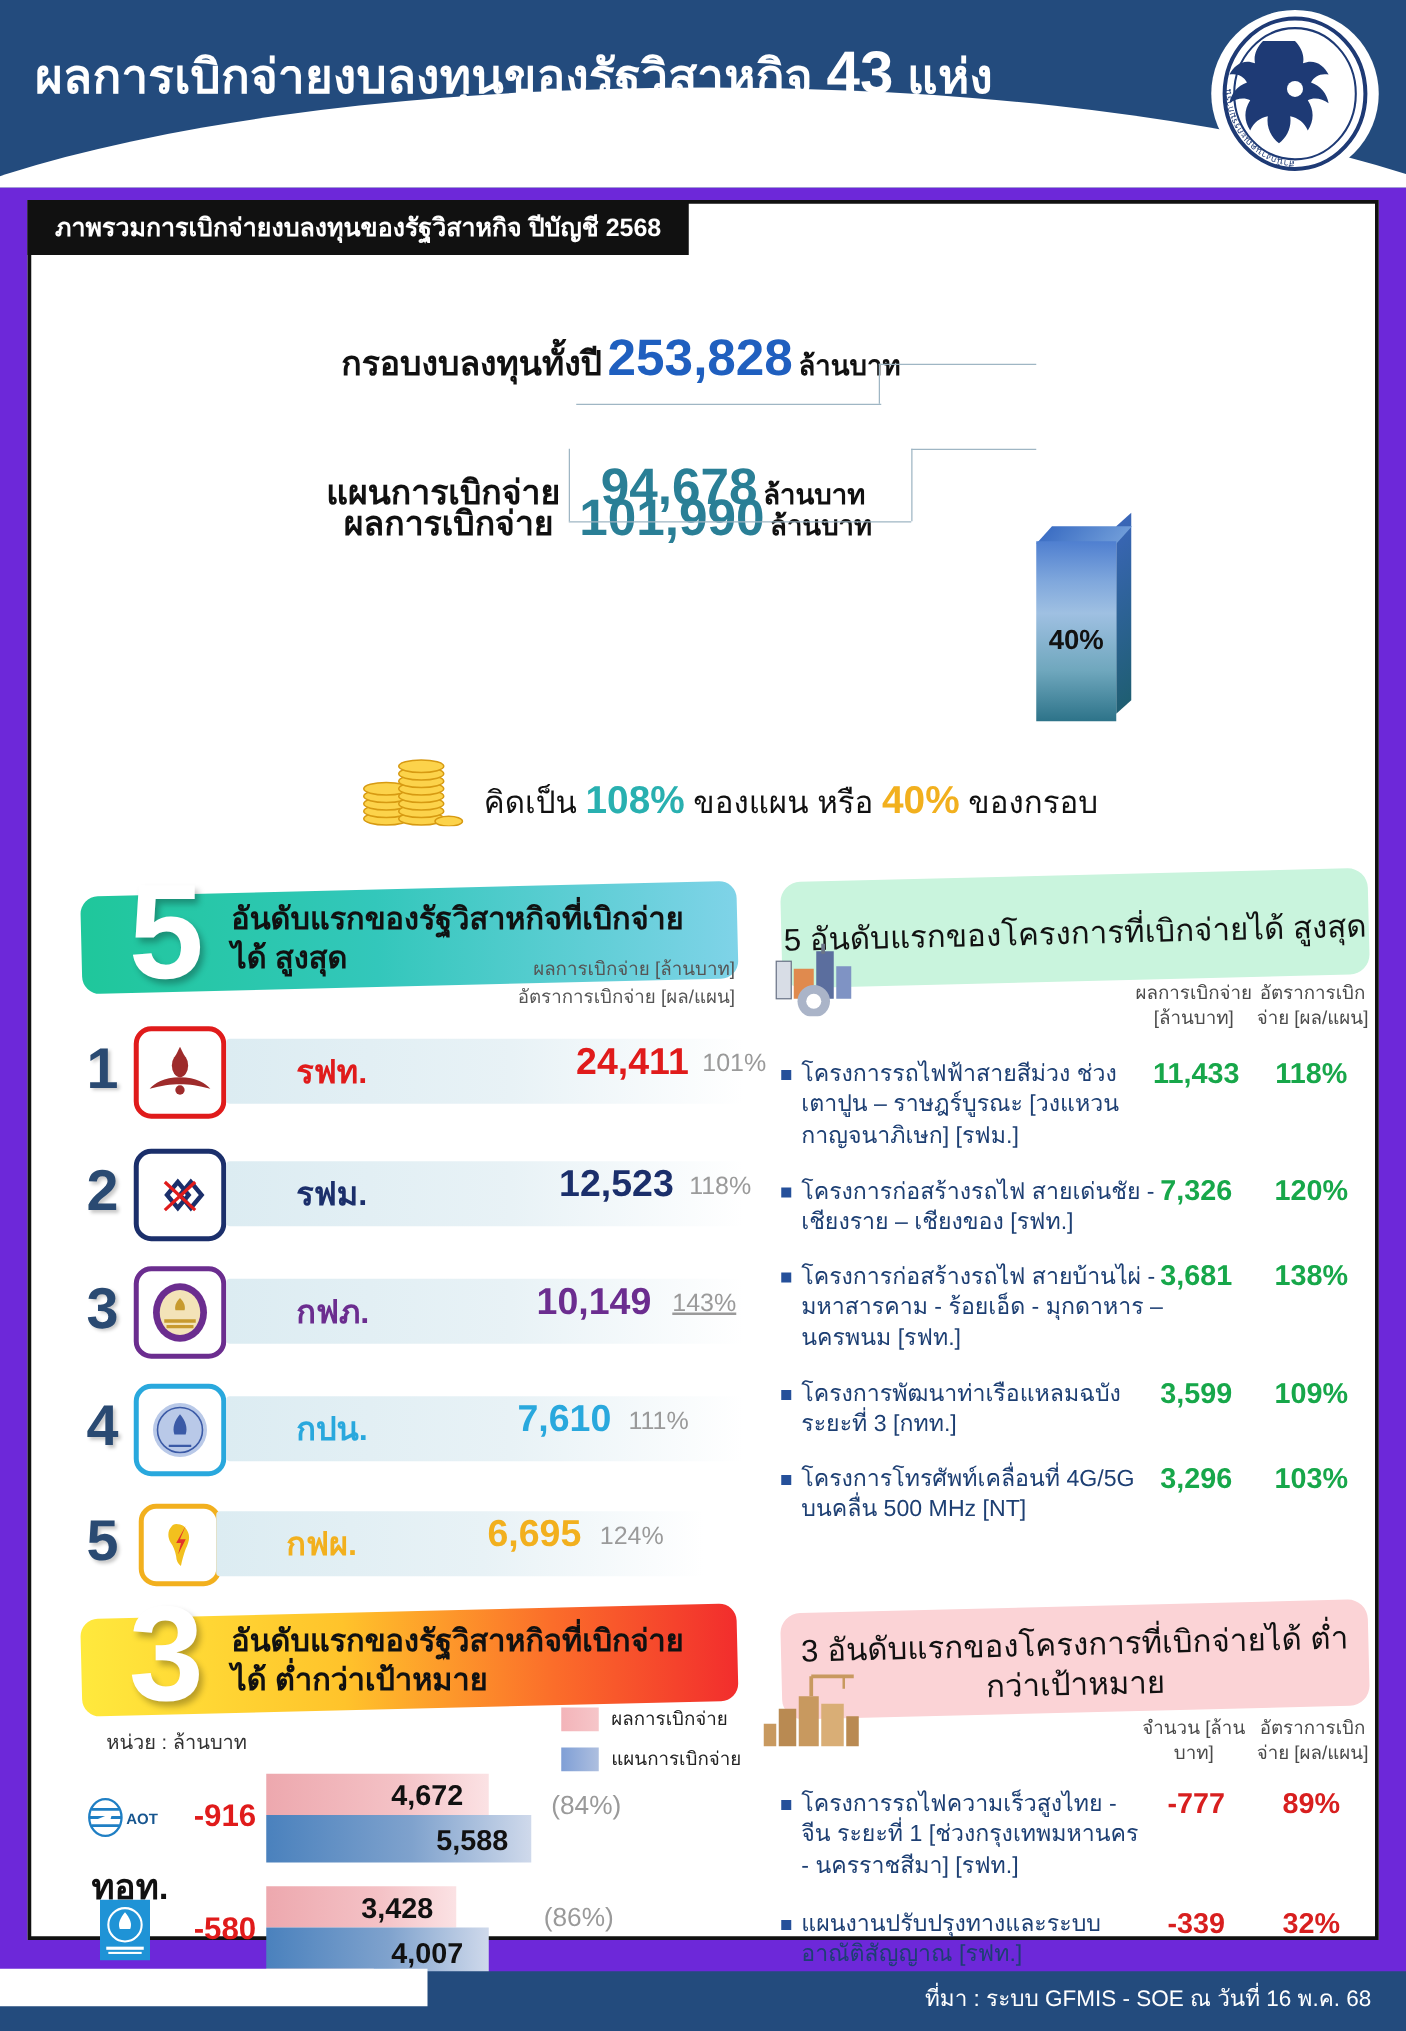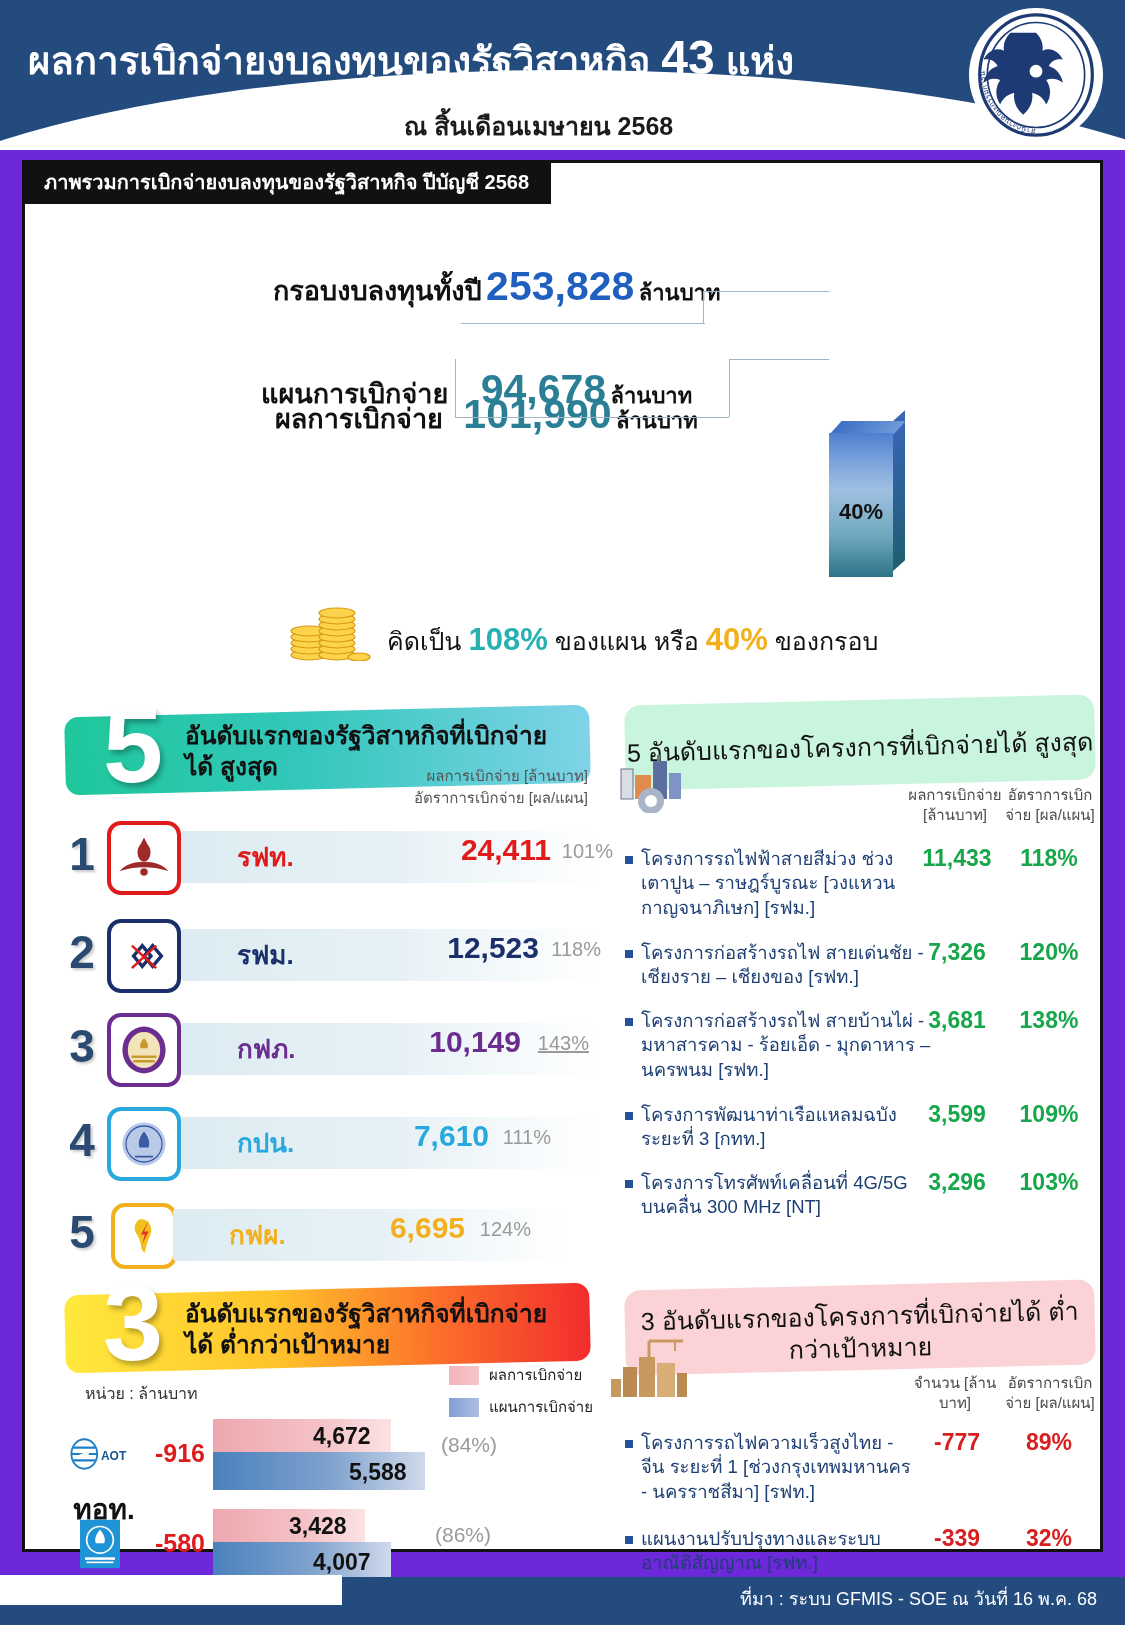--- a/index.html
+++ b/index.html
@@ -226,21 +226,20 @@
 </head>
 <body>
 
 <div class="page">
 
   <div class="header">
     <div class="header-swoosh"></div>
     <div class="header-title">
       <span>ผลการเบิกจ่ายงบลงทุนของรัฐวิสาหกิจ </span><span class="big">43</span><span> แห่ง</span>
     </div>
-    <div class="header-sub">ณ สิ้นเดือนเมษายน 2568</div>
     <div class="seal">
       <svg viewBox="0 0 100 100" aria-hidden="true">
         <ellipse cx="50" cy="50" rx="44" ry="47" fill="none" stroke="#1e3a75" stroke-width="2.5"></ellipse>
         <ellipse cx="50" cy="50" rx="38" ry="41" fill="none" stroke="#1e3a75" stroke-width="1.3"></ellipse>
         <g fill="#1e3a75">
           <path d="M50 17 c4 4 6 9 5 14 c7-3 13 1 16 7 c-5-1-9 1-11 5 c6 2 10 7 11 13 c-4-3-9-4-13-2 c4 6 4 13 0 19 c-2-5-6-8-11-9 c1 7-2 13-7 17 c-5-4-8-10-7-17 c-5 1-9 4-11 9 c-4-6-4-13 0-19 c-4-2-9-1-13 2 c1-6 5-11 11-13 c-2-4-6-6-11-5 c3-6 9-10 16-7 c-1-5 1-10 5-14 z"></path>
           <circle cx="50" cy="47" r="5" fill="#fff"></circle>
         </g>
         <path id="sealarc" d="M50 92 a42 45 0 0 1 -40 -46" fill="none"></path>
         <text font-size="6" fill="#1e3a75">
@@ -448,21 +447,21 @@
         <div class="proj-pct green">138%</div>
       </div>
       <div class="proj-item" style="height:58px;">
         <span class="proj-bullet"></span>
         <div class="proj-text">โครงการพัฒนาท่าเรือแหลมฉบัง ระยะที่ 3 [กทท.]</div>
         <div class="proj-val green">3,599</div>
         <div class="proj-pct green">109%</div>
       </div>
       <div class="proj-item" style="height:58px;">
         <span class="proj-bullet"></span>
-        <div class="proj-text">โครงการโทรศัพท์เคลื่อนที่ 4G/5G บนคลื่น 300 MHz [NT]</div>
+        <div class="proj-text">โครงการโทรศัพท์เคลื่อนที่ 4G/5G บนคลื่น 500 MHz [NT]</div>
         <div class="proj-val green">3,296</div>
         <div class="proj-pct green">103%</div>
       </div>
     </div>
 
     <div class="banner banner-yellow"></div>
     <div class="bignum" style="left:78px; top:1106px;">3</div>
     <div class="banner-text" style="left:160px; top:1136px;">อันดับแรกของรัฐวิสาหกิจที่เบิกจ่ายได้ ต่ำกว่าเป้าหมาย</div>
 
     <div class="unit-note">หน่วย : ล้านบาท</div>

